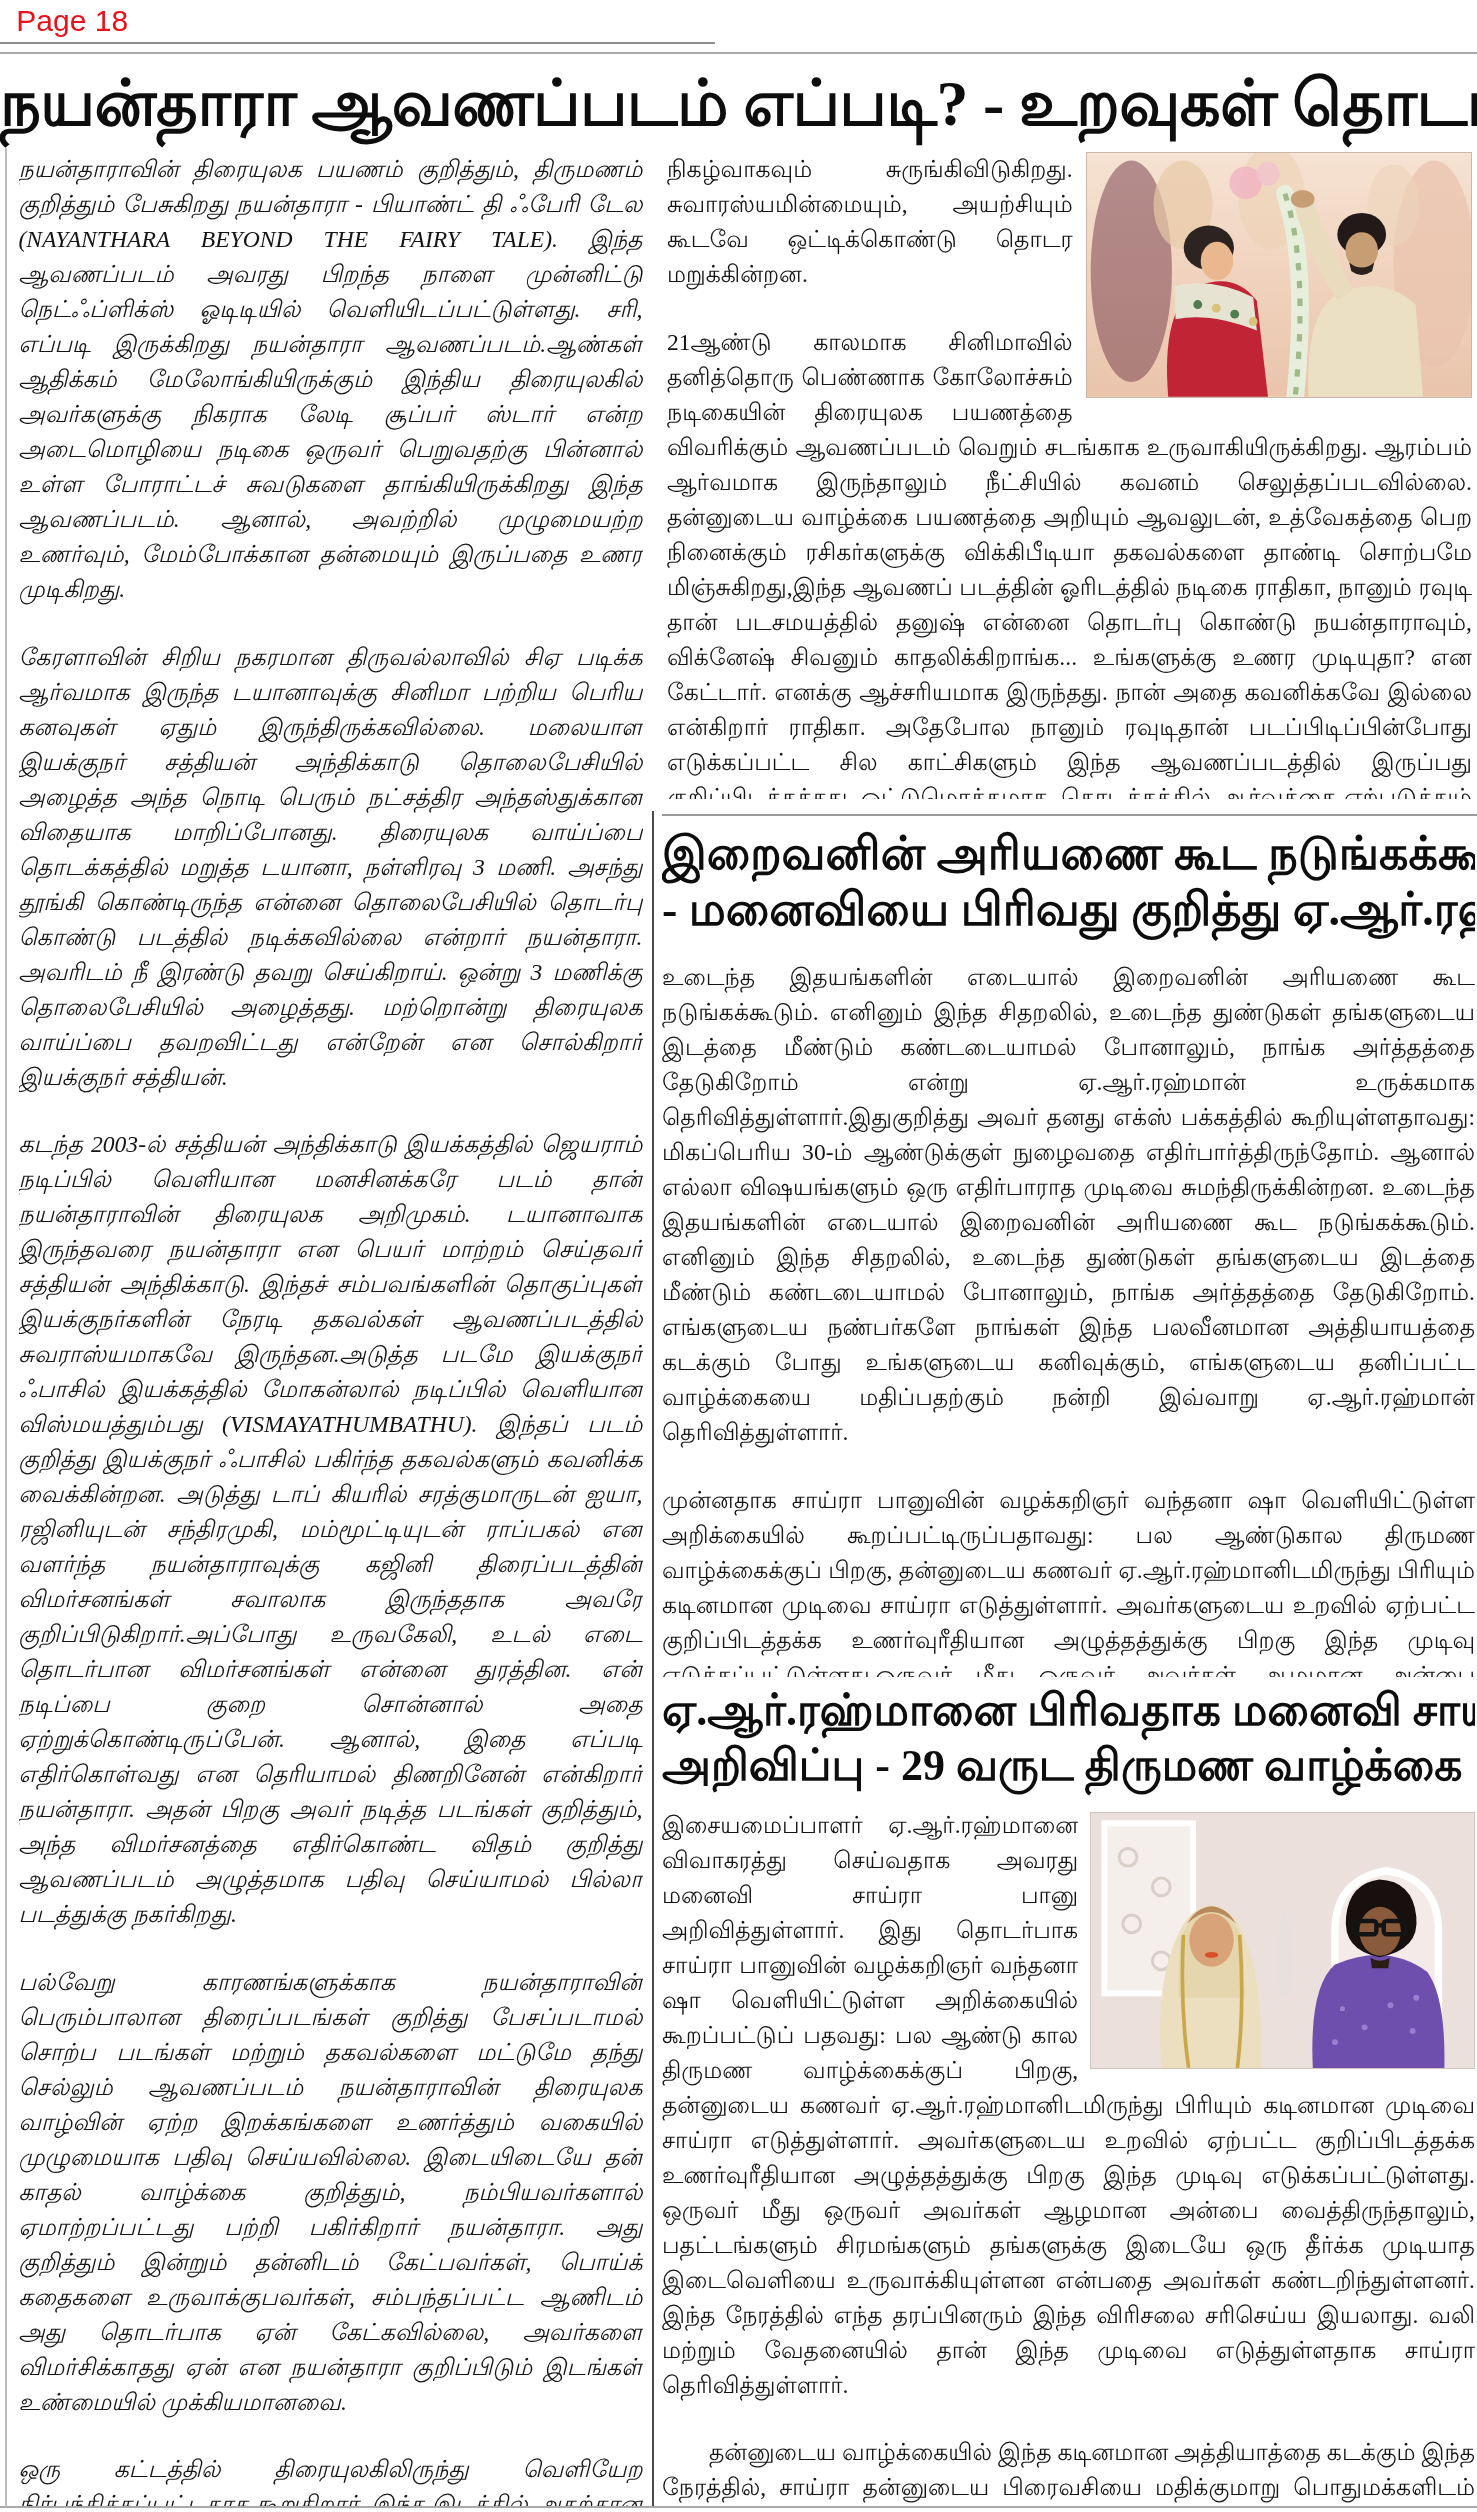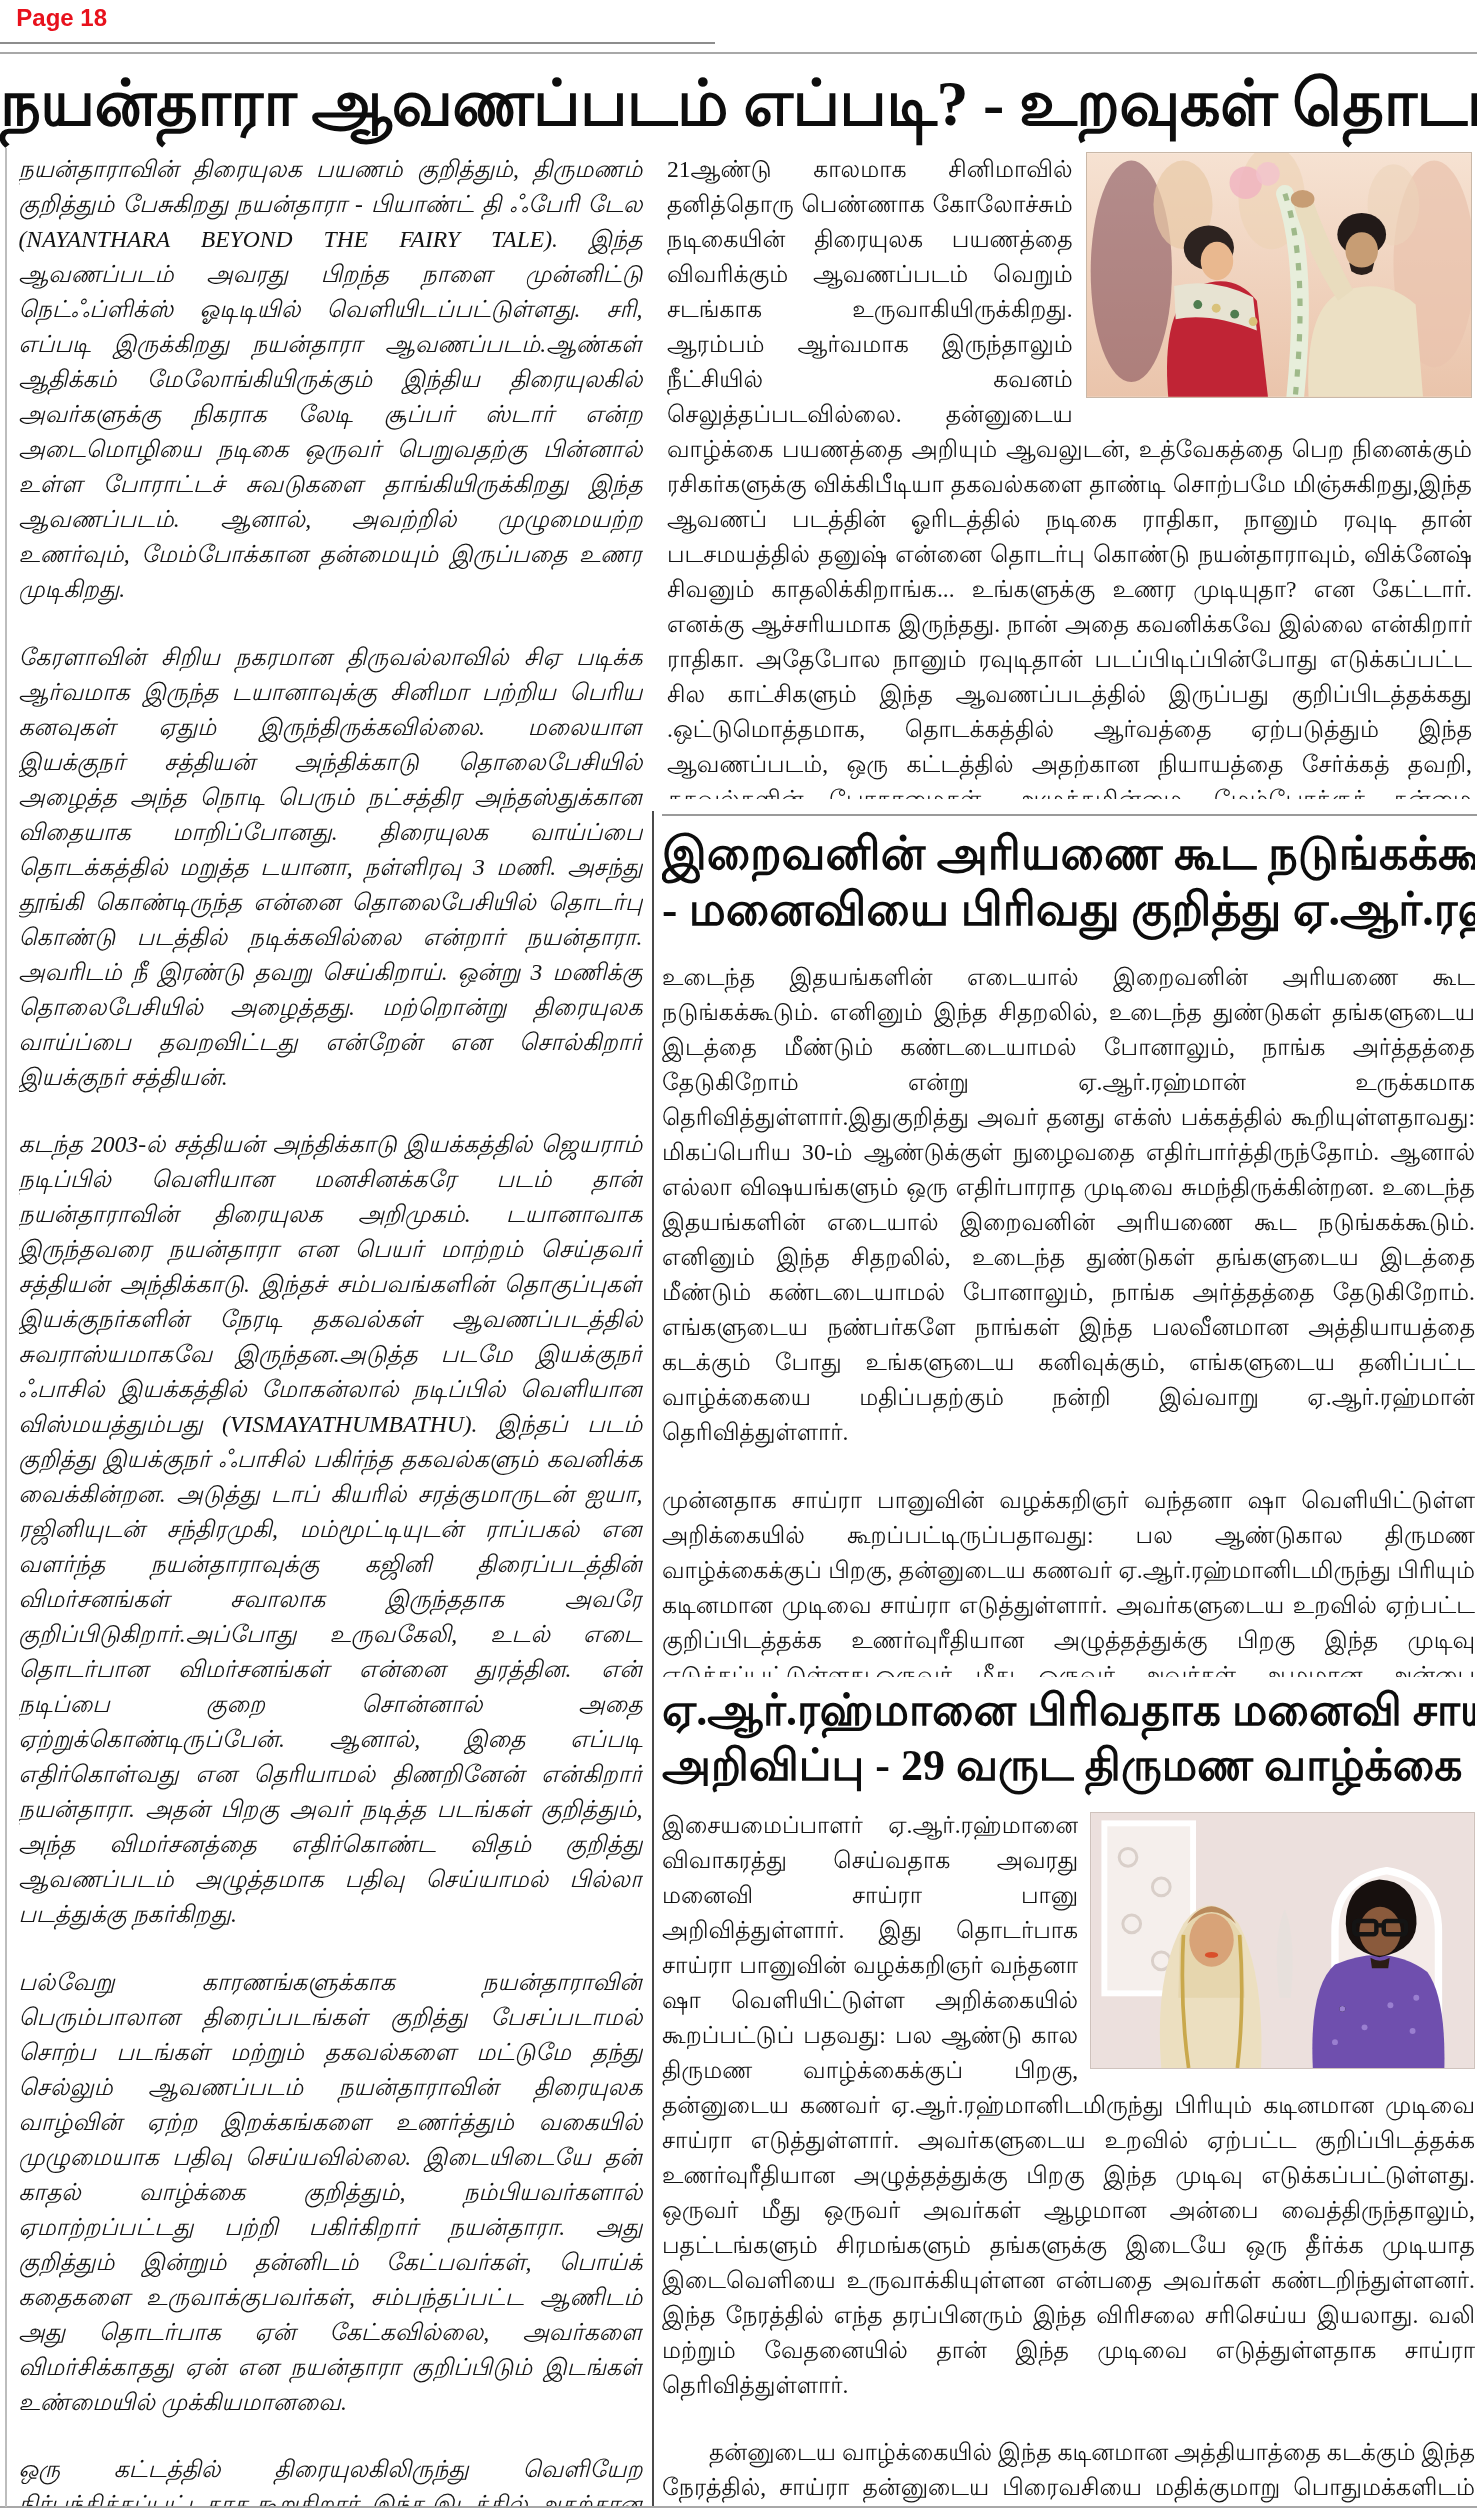--- a/index.html
+++ b/index.html
@@ -1,20 +1,20 @@
 <!DOCTYPE html>
 <html style="font-size:11.8px"><head>
 <meta charset="utf-8">
 <style>
   html,body{margin:0;padding:0;background:#ffffff;}
   .page{position:relative;width:1478px;height:2512px;background:#ffffff;overflow:hidden;
         font-family:"Liberation Serif","DejaVu Serif",serif;color:#141414;}
   .red{color:#e8111c;}
   .hdr-left{position:absolute;left:16.3px;top:4.4px;font-family:"Liberation Sans","DejaVu Sans",sans-serif;
-            font-weight:bold;font-size:24px;}
+            font-weight:normal;font-size:30px;}
   .hdr-center{position:absolute;left:443px;top:11.8px;width:458px;text-align:center;
               font-size:29.6px;color:#111;}
   .hdr-right{position:absolute;right:8.9px;top:4.4px;font-family:"Liberation Sans","DejaVu Sans",sans-serif;
              font-weight:bold;font-size:34px;}
   .rule{position:absolute;background:#9a9a9a;}
   .rule-a{left:0;top:42px;width:715px;height:2.2px;background:#8d8d8d;}
   .rule-b{left:0;top:52px;width:1478px;height:2.2px;background:#a8a8a8;}
   .headline1{position:absolute;left:0;top:58px;width:1478px;height:92px;margin:0;
              font-size:64px;font-weight:bold;letter-spacing:-0.7px;text-align:center;
              line-height:92px;color:#0d0d0d;white-space:nowrap;}
@@ -92,20 +92,21 @@
         <g>
           <path d="M300 330 Q295 215 340 190 Q400 165 445 205 L455 330 Z" fill="#ece0c4"></path>
           <ellipse cx="372" cy="110" rx="33" ry="29" fill="#221a18"></ellipse>
           <ellipse cx="372" cy="132" rx="22" ry="25" fill="#c79d74"></ellipse>
           <path d="M355 148 Q372 162 389 148 L386 160 Q372 170 358 160 Z" fill="#2a201c"></path>
           <path d="M340 200 Q300 140 280 70 L305 62 Q330 130 360 185 Z" fill="#e9dcbe"></path>
           <ellipse cx="292" cy="62" rx="16" ry="12" fill="#c79d74"></ellipse>
         </g>
       </svg>
     </div>
+    <p>நிகழ்வாகவும் சுருங்கிவிடுகிறது. சுவாரஸ்யமின்மையும், அயற்சியும் கூடவே ஒட்டிக்கொண்டு தொடர மறுக்கின்றன.</p>
     <p>21ஆண்டு காலமாக சினிமாவில் தனித்தொரு பெண்ணாக கோலோச்சும் நடிகையின் திரையுலக பயணத்தை விவரிக்கும் ஆவணப்படம் வெறும் சடங்காக உருவாகியிருக்கிறது. ஆரம்பம் ஆர்வமாக இருந்தாலும் நீட்சியில் கவனம் செலுத்தப்படவில்லை. தன்னுடைய வாழ்க்கை பயணத்தை அறியும் ஆவலுடன், உத்வேகத்தை பெற நினைக்கும் ரசிகர்களுக்கு விக்கிபீடியா தகவல்களை தாண்டி சொற்பமே மிஞ்சுகிறது,இந்த ஆவணப் படத்தின் ஓரிடத்தில் நடிகை ராதிகா, நானும் ரவுடி தான் படசமயத்தில் தனுஷ் என்னை தொடர்பு கொண்டு நயன்தாராவும், விக்னேஷ் சிவனும் காதலிக்கிறாங்க... உங்களுக்கு உணர முடியுதா? என கேட்டார். எனக்கு ஆச்சரியமாக இருந்தது. நான் அதை கவனிக்கவே இல்லை என்கிறார் ராதிகா. அதேபோல நானும் ரவுடிதான் படப்பிடிப்பின்போது எடுக்கப்பட்ட சில காட்சிகளும் இந்த ஆவணப்படத்தில் இருப்பது குறிப்பிடத்தக்கது .ஒட்டுமொத்தமாக, தொடக்கத்தில் ஆர்வத்தை ஏற்படுத்தும் இந்த ஆவணப்படம், ஒரு கட்டத்தில் அதற்கான நியாயத்தை சேர்க்கத் தவறி, தகவல்களின் போதாமைகள், அழுத்தமின்மை, மேம்போக்குத் தன்மை காரணமாக முழுமையற்ற உணர்வைத் தருகிறது.</p>
   </div>
 
   <div class="vdiv"></div>
   <div class="rule rule-art2"></div>
 
   <div class="art2">
     <div class="h2l">இறைவனின் அரியணை கூட நடுங்கக்கூடும்..</div>
     <div class="h2l">- மனைவியை பிரிவது குறித்து ஏ.ஆர்.ரஹ்மான்</div>
     <div class="art2-body body-text">

